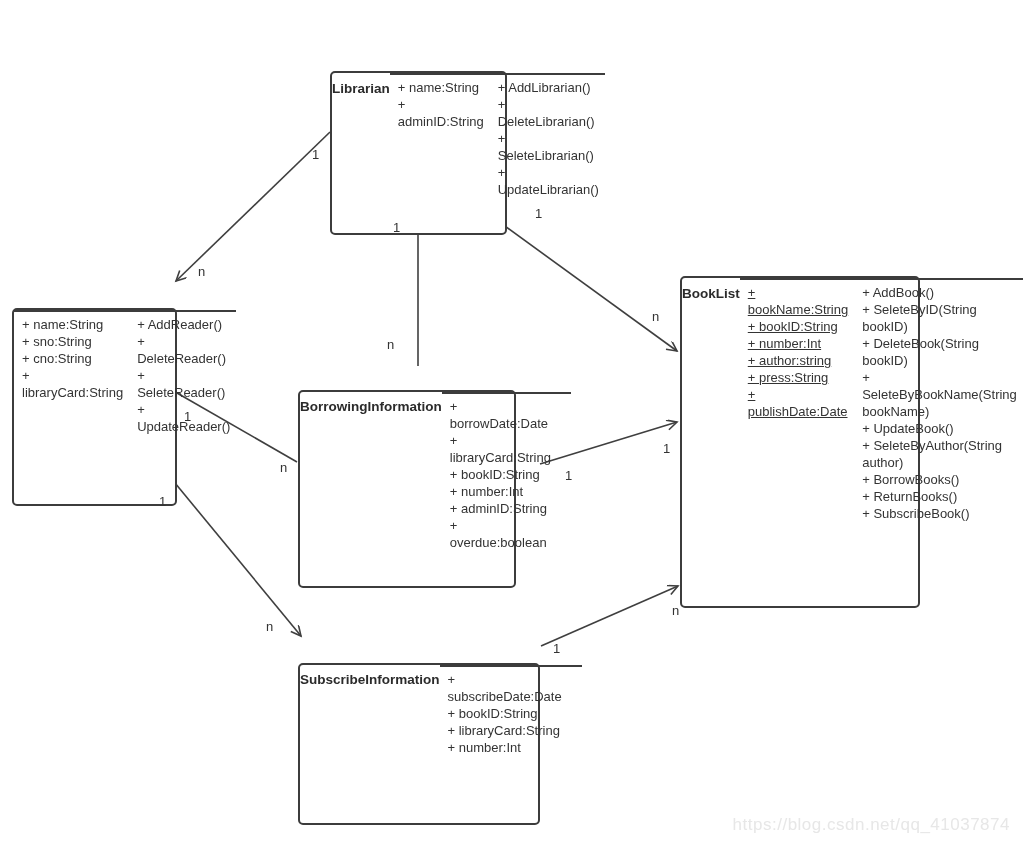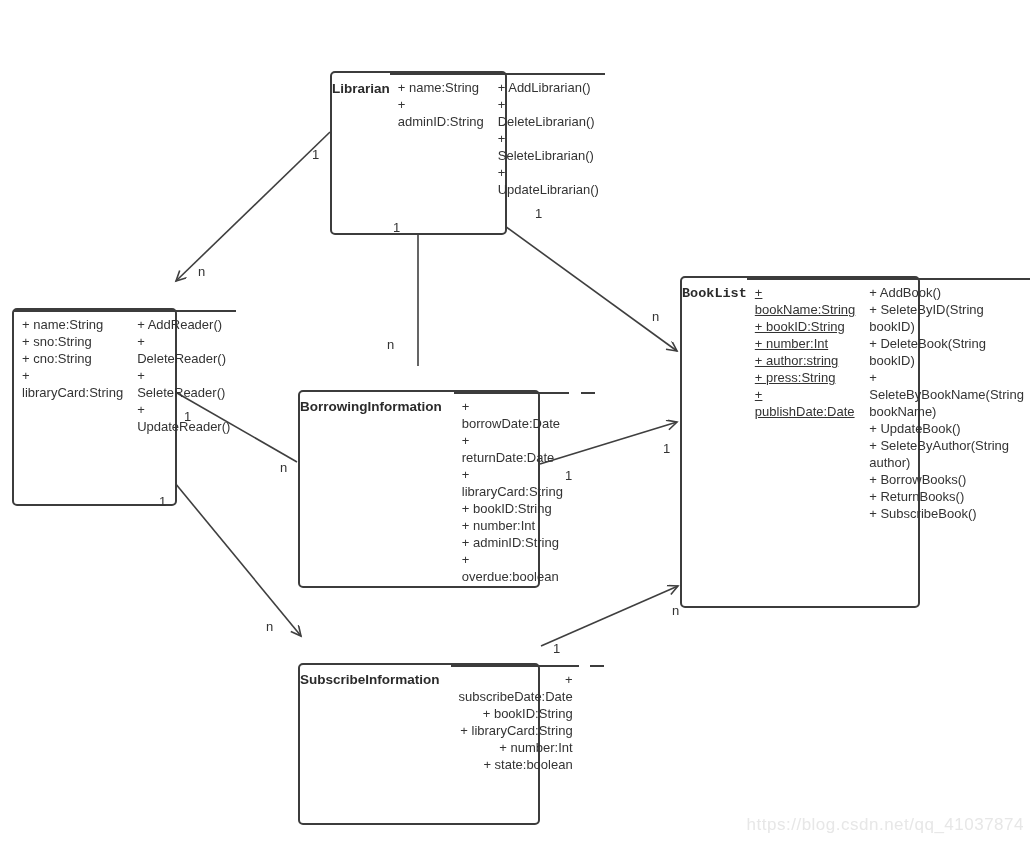--- a/index.html
+++ b/index.html
@@ -21,21 +21,21 @@
     box-sizing:border-box; border-top:2px solid #3c3c3c;
     padding:4px 6px 2px 8px; font-size:13px; line-height:17px; color:#333333;
   }
   .compartment.methods { flex:1 1 auto; }
   .member { white-space:normal; }
 
   .mult {
     position:absolute; font-size:13px; color:#333333; line-height:14px;
   }
   .watermark {
-    position:absolute; right:6px; bottom:10px;
+    position:absolute; right:20px; bottom:10px;
     font-size:17px; color:#e7e7e7; letter-spacing:0.5px;
   }
 </style>
 </head>
 <body>
 
 <div class="canvas">
 
   <svg class="edges" viewBox="0 0 1030 845">
     <defs>
@@ -81,36 +81,35 @@
       <div class="member">+ libraryCard:String</div>
     </div>
     <div class="compartment methods">
       <div class="member">+ AddReader()</div>
       <div class="member">+ DeleteReader()</div>
       <div class="member">+ SeleteReader()</div>
       <div class="member">+ UpdateReader()</div>
     </div>
   </div>
 
-  <div class="uml-class" style="left:298px; top:367px; width:242px; height:198px;gap:12px;">
+  <div class="uml-class" style="left:298px; top:367px; width:218px; height:198px;">
     <div class="uml-title" style="height:28px;">BorrowingInformation</div>
     <div class="compartment attrs" style="height:136px;">
       <div class="member">+ borrowDate:Date</div>
-      <div class="member">+ returnDate:Date</div>
       <div class="member">+ libraryCard:String</div>
       <div class="member">+ bookID:String</div>
       <div class="member">+ number:Int</div>
       <div class="member">+ adminID:String</div>
       <div class="member">+ overdue:boolean</div>
     </div>
     <div class="compartment methods"></div>
   </div>
 
   <div class="uml-class" style="left:680px; top:253px; width:240px; height:332px;">
-    <div class="uml-title" style="height:30px;font-family:Liberation Mono, monospace;">BookList</div>
+    <div class="uml-title" style="height:30px;">BookList</div>
     <div class="compartment attrs" style="height:116px;text-decoration:underline;">
       <div class="member">+ bookName:String</div>
       <div class="member">+ bookID:String</div>
       <div class="member">+ number:Int</div>
       <div class="member">+ author:string</div>
       <div class="member">+ press:String</div>
       <div class="member">+ publishDate:Date</div>
     </div>
     <div class="compartment methods">
       <div class="member">+ AddBook()</div>
@@ -118,28 +117,27 @@
       <div class="member">+ DeleteBook(String bookID)</div>
       <div class="member">+ SeleteByBookName(String bookName)</div>
       <div class="member">+ UpdateBook()</div>
       <div class="member">+ SeleteByAuthor(String author)</div>
       <div class="member">+ BorrowBooks()</div>
       <div class="member">+ ReturnBooks()</div>
       <div class="member">+ SubscribeBook()</div>
     </div>
   </div>
 
-  <div class="uml-class" style="left:298px; top:640px; width:242px; height:162px;gap:11px;">
+  <div class="uml-class" style="left:298px; top:640px; width:242px; height:162px;">
     <div class="uml-title" style="height:28px;">SubscribeInformation</div>
-    <div class="compartment attrs" style="height:102px;text-align:right;">
+    <div class="compartment attrs" style="height:102px;">
       <div class="member">+ subscribeDate:Date</div>
       <div class="member">+ bookID:String</div>
       <div class="member">+ libraryCard:String</div>
       <div class="member">+ number:Int</div>
-      <div class="member">+ state:boolean</div>
     </div>
     <div class="compartment methods"></div>
   </div>
 
   <span class="mult" style="left:312px; top:148px;">1</span>
   <span class="mult" style="left:198px; top:265px;">n</span>
 
   <span class="mult" style="left:393px; top:221px;">1</span>
   <span class="mult" style="left:387px; top:338px;">n</span>
 

